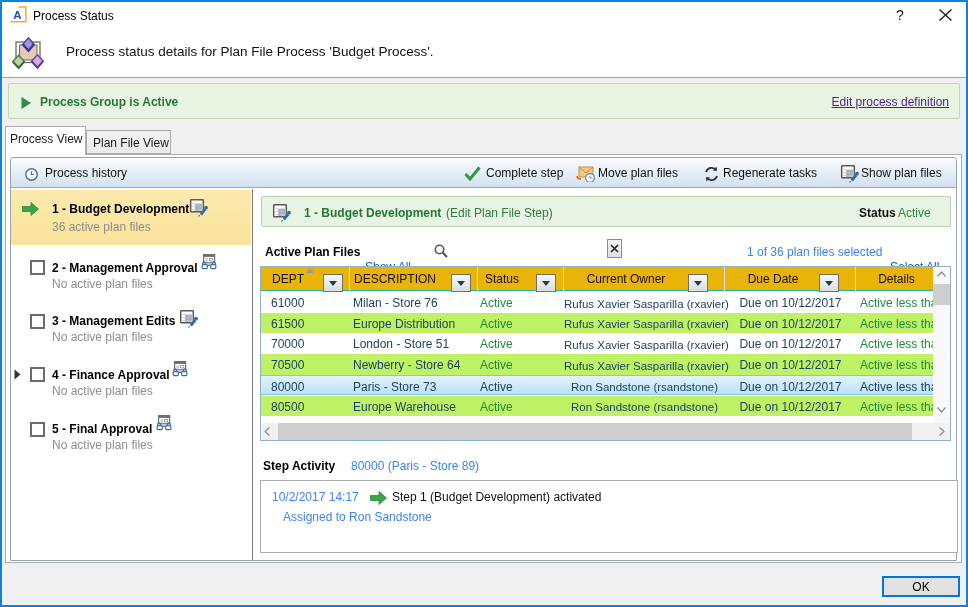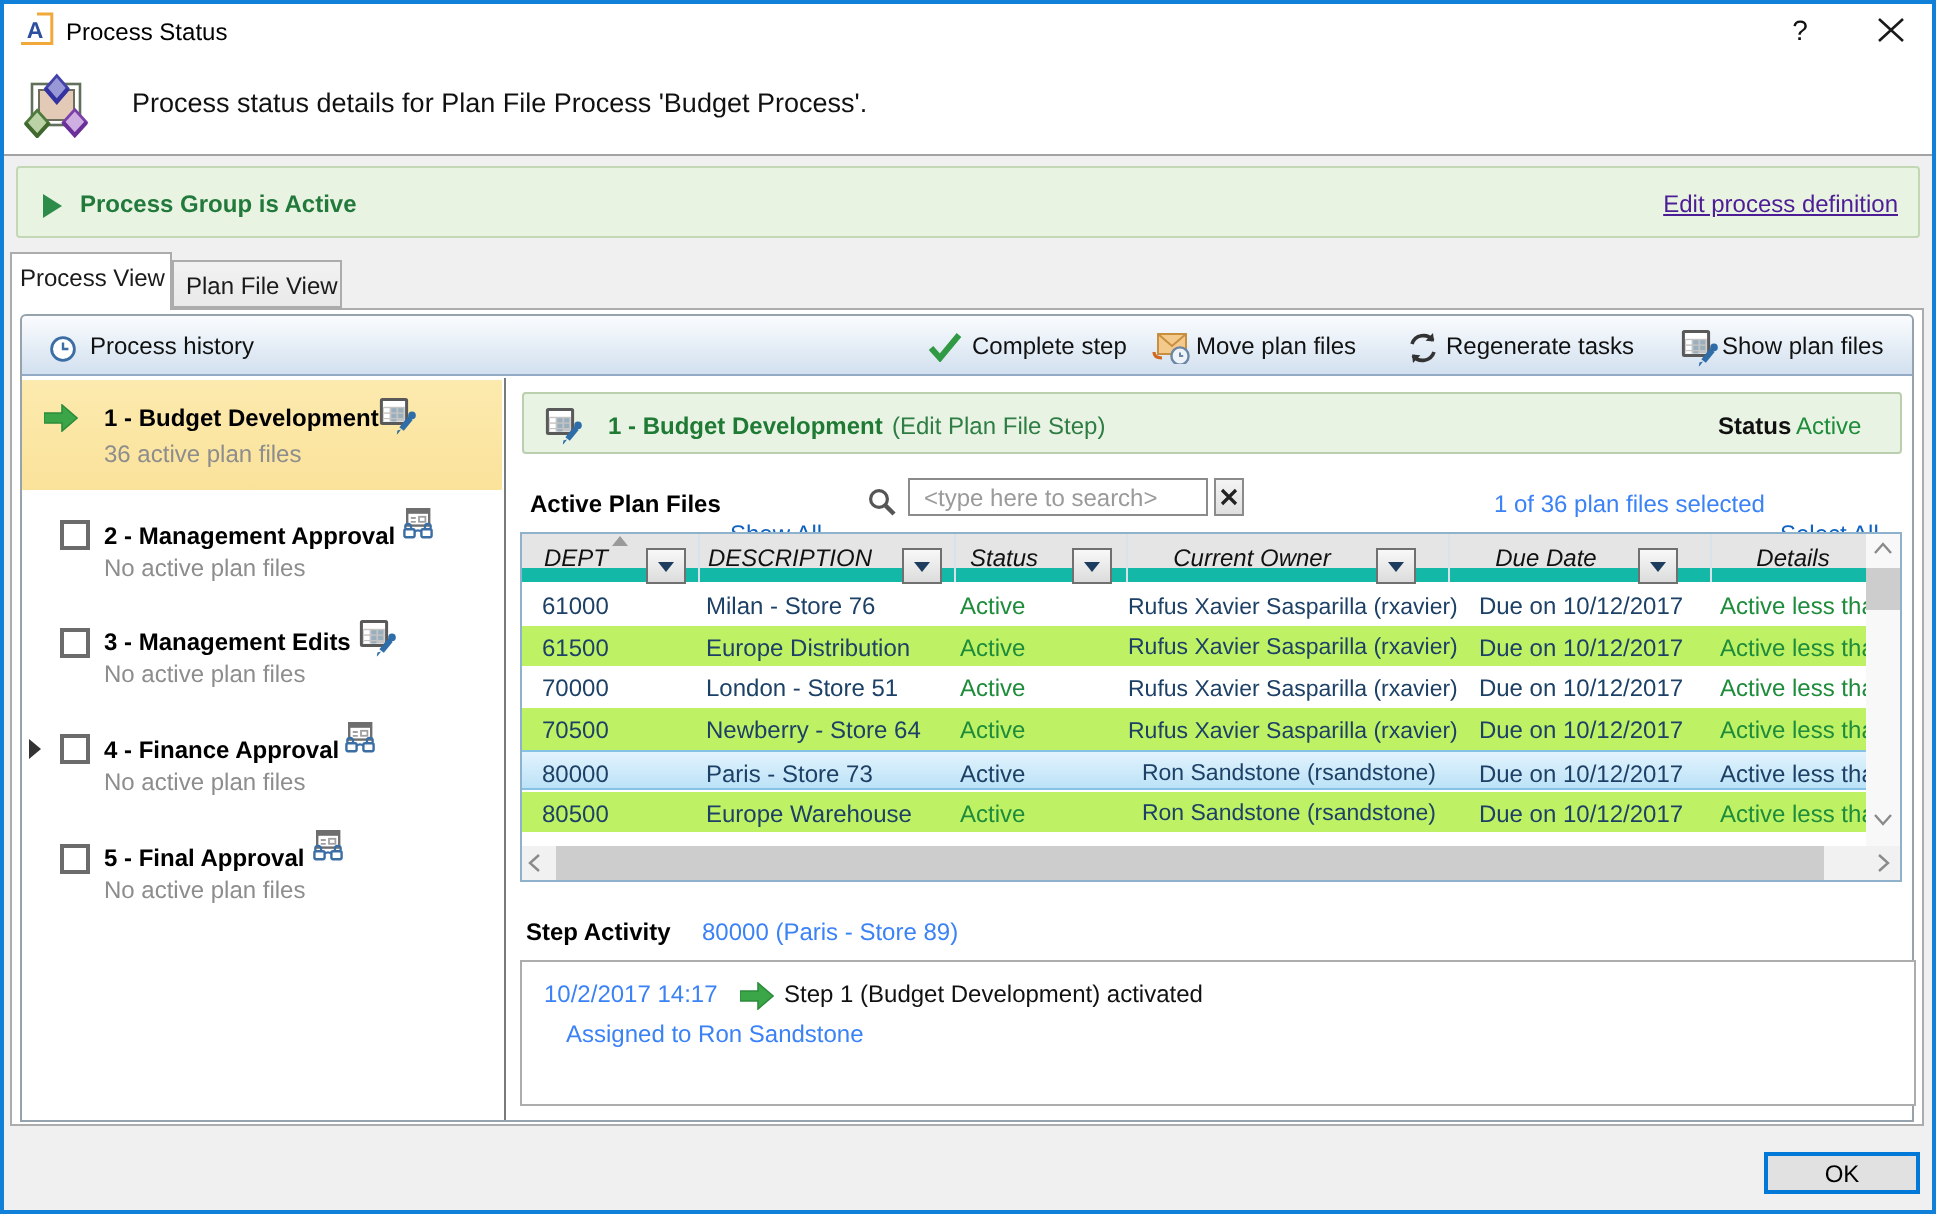--- a/index.html
+++ b/index.html
@@ -32,21 +32,21 @@
 #divider { position:absolute; left:241px; top:31px; width:1px; height:371px; background:#7a7a7a; }
 #rightpanel { position:absolute; left:243px; top:31px; width:702px; height:371px; background:#fff; }
 
 #item1 { position:absolute; left:0px; top:0.5px; width:240px; height:55px; background:linear-gradient(#fceaae,#fae29a); }
 .li-title { font-weight:bold; color:#000; white-space:nowrap; }
 .li-sub { color:#8d8d8d; white-space:nowrap; }
 .cb { position:absolute; width:15px; height:15px; border:2px solid #6b6b6b; background:#fff; }
 
 #stephdr { position:absolute; left:7px; top:7px; width:690px; height:31px; background:#e9f3e3; border:1px solid #b9cfae; border-radius:2px; }
 #grid { position:absolute; left:6px; top:77px; width:691px; height:175px; border:1px solid #8fb2cc; background:#fff; font-size:12px; color:#1d4066; }
-.ghead { position:absolute; left:0; top:0; width:672px; height:24px; border-bottom:7px solid #14b8a6; background:#e5e5e5; color:#111;font-style:italic; }
+.ghead { position:absolute; left:0; top:0; width:672px; height:24px; border-bottom:1px solid #14b8a6; background:#eab308; color:#111; }
 .gcol { position:absolute; top:0; height:24px; border-right:1px solid #d7e2ea; }
 .grow { position:absolute; left:0; width:672px; height:21px; }
 .grow.alt { background:#bef264; }
 .gc { position:absolute; top:5px; white-space:nowrap; line-height:13px; }
 .green { color:#1e8c3a; }
 .gray { color:#3b82f6; }
 .fbtn { position:absolute; top:7px; width:20px; height:18px; background:linear-gradient(#f8f8f8,#dcdcdc); border:1px solid #707070; }
 .fbtn svg { position:absolute; left:5px; top:5.5px; }
 
 #vscroll { position:absolute; left:672px; top:0; width:17px; height:156px; background:#f8f8f8; }
@@ -215,23 +215,20 @@
         <div class="abs" style="left:597px;top:9px;font-weight:bold;color:#111">Status</div>
         <div class="abs" style="left:636px;top:9px;color:#1e8c3a">Active</div>
       </div>
 
       <div class="abs" style="left:11px;top:56px;font-weight:bold;color:#000">Active Plan Files</div>
       <div class="abs link" style="left:111px;top:56px">Show All</div>
       <svg class="abs" style="left:180px;top:55px" width="14" height="14" viewBox="0 0 14 14">
         <circle cx="5.5" cy="5.5" r="4.2" fill="none" stroke="#555" stroke-width="1.6"></circle>
         <path d="M8.8 8.8 L13 13" stroke="#555" stroke-width="2.2"></path>
       </svg>
-      <div class="abs" style="left:200px;top:50px;width:150px;height:19px;border:1px solid #8b8b8b;background:#fff">
-        <span style="position:absolute;left:7px;top:2px;color:#9a9a9a">&lt;type here to search&gt;</span>
-      </div>
       <div class="abs" style="left:353px;top:50px;width:15px;height:19px;border:1px solid #8b8b8b;background:linear-gradient(#f4f4f4,#dfdfdf)">
         <svg style="position:absolute;left:2px;top:4px" width="9" height="9" viewBox="0 0 9 9">
             <path d="M1 1 L8 8 M8 1 L1 8" stroke="#222" stroke-width="1.6"></path>
           </svg>
       </div>
       <div class="abs gray" style="left:493px;top:56px">1 of 36 plan files selected</div>
       <div class="abs link" style="left:636px;top:56px">Select All</div>
 
       <div id="grid">
         <div class="ghead">

